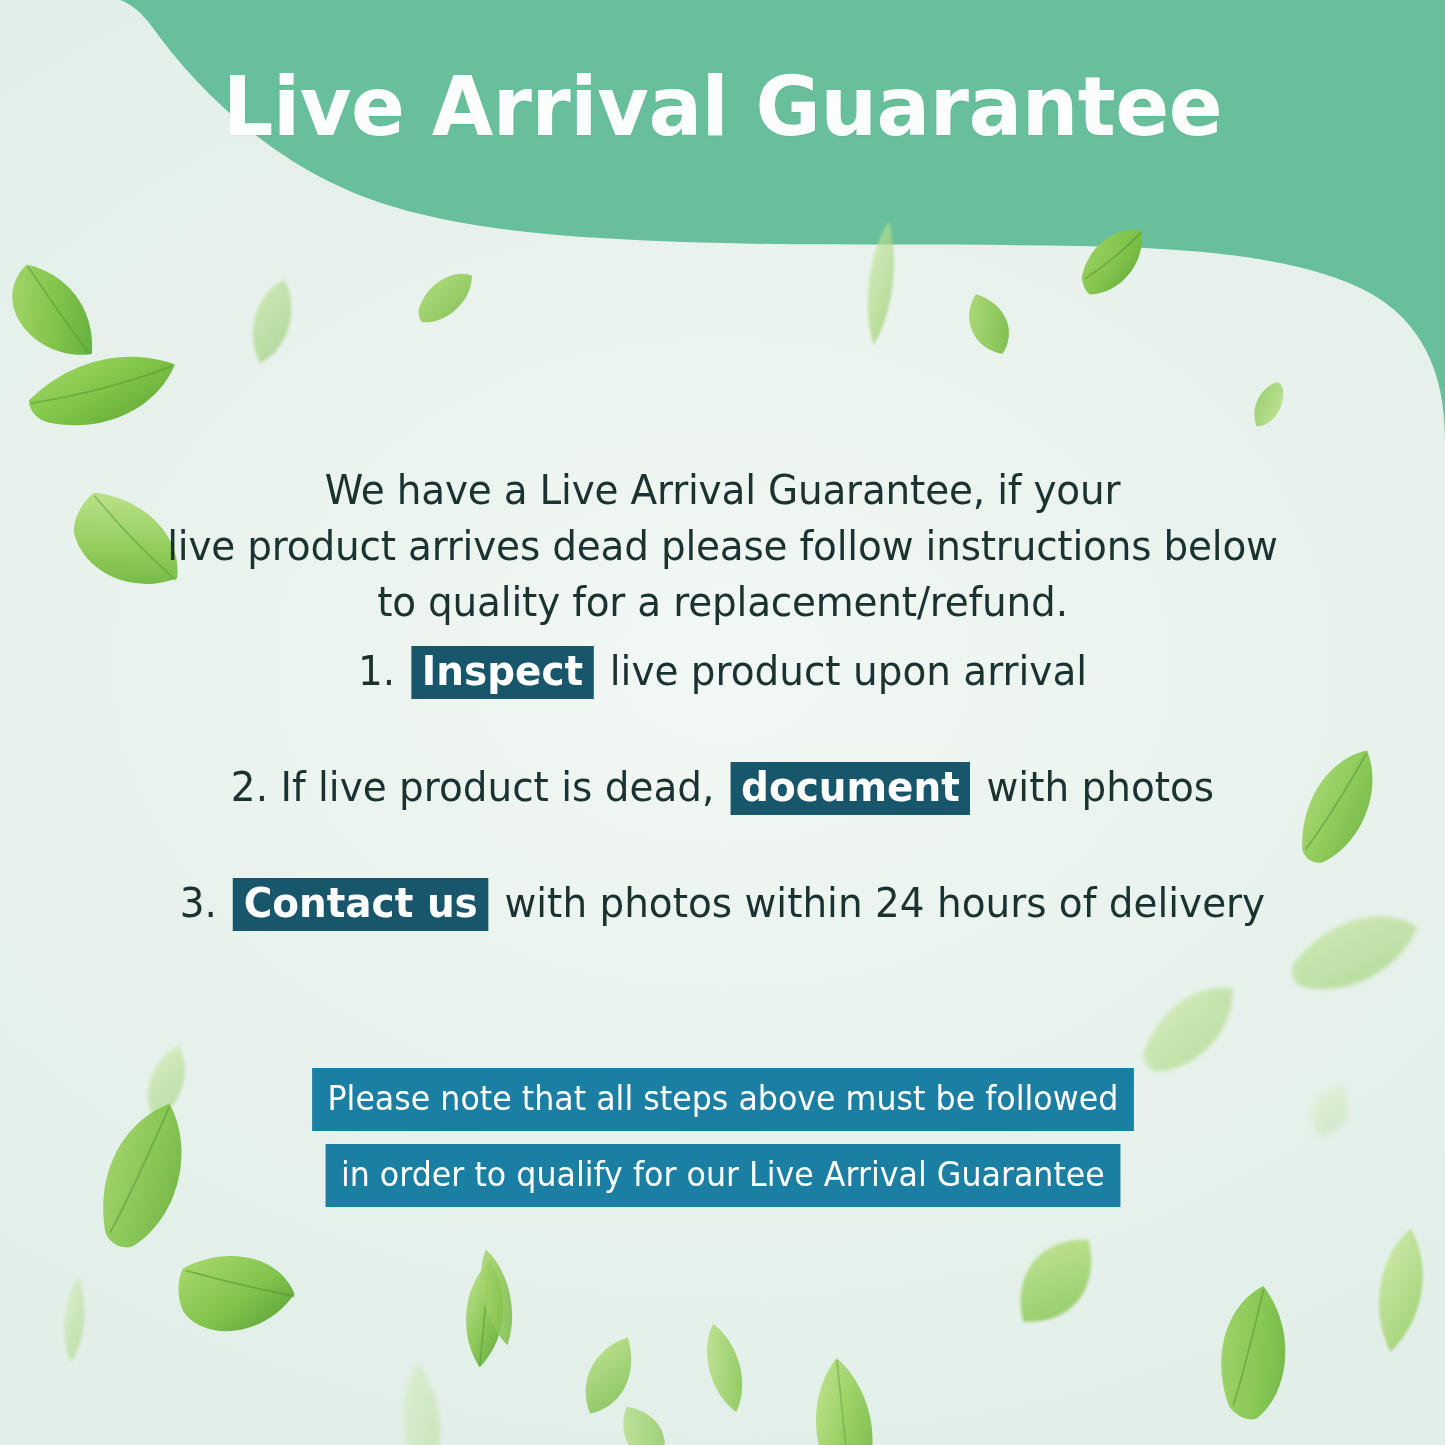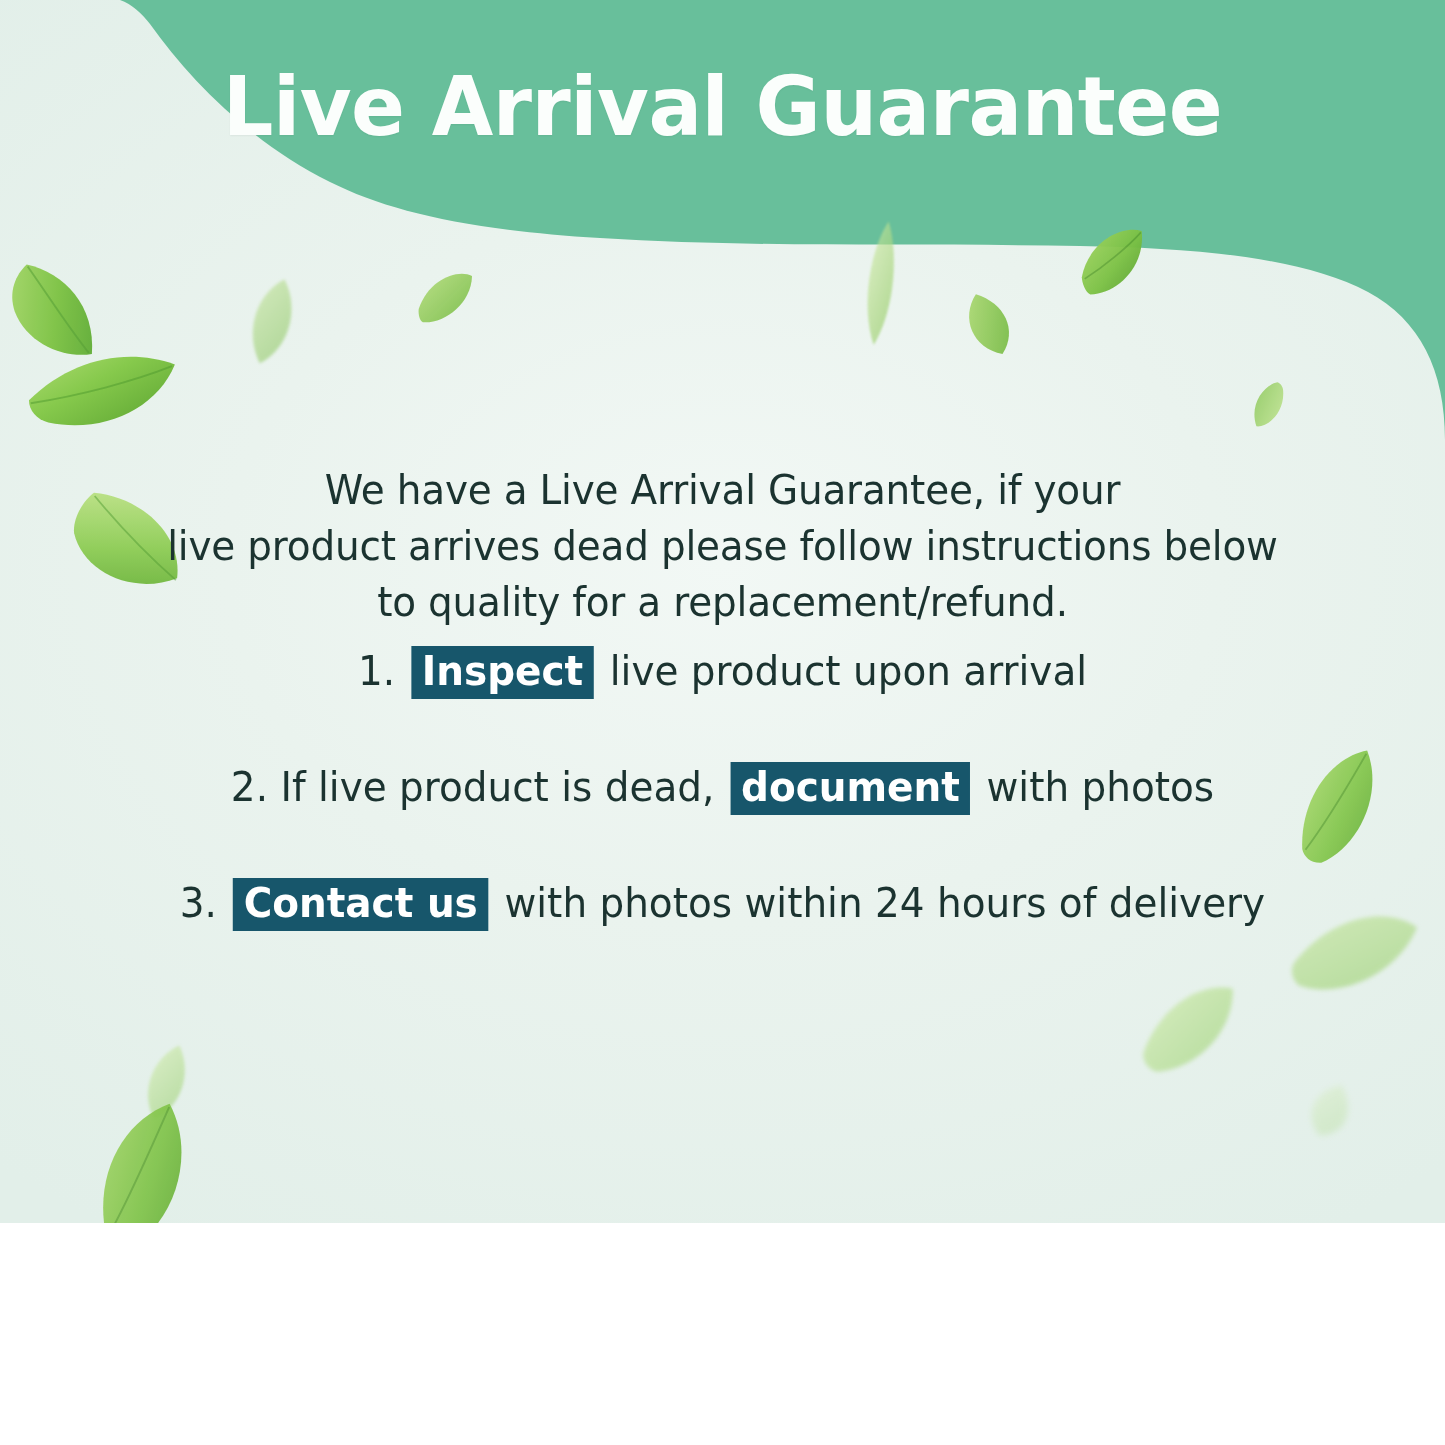--- a/index.html
+++ b/index.html
@@ -3,21 +3,21 @@
 <meta charset="utf-8">
 <style>
   * { margin:0; padding:0; box-sizing:border-box; }
   html, body {
     width:1445px; height:1445px;
     overflow:hidden;
     font-family:"Liberation Sans", sans-serif;
   }
   #poster {
     position:relative;
-    width:1445px; height:1223px;
+    width:1445px; height:1445px;
     background:
       radial-gradient(ellipse 1100px 800px at 50% 46%, #F2F8F5 0%, #EAF3EE 45%, #E2EFE9 100%),
       linear-gradient(180deg,#E8F2ED 0%,#EDF5F0 35%,#E9F3EE 70%,#E4F0EA 100%);
     overflow:hidden;
   }
 
   
   .leaves { position:absolute; inset:0; pointer-events:none; }
   .leaves svg { position:absolute; display:block; }
 
@@ -440,14 +440,18 @@
     </div>
 
     <div class="step step-3">
       <span class="num">3.</span>
       <span class="hl">Contact us</span>
       <span>with photos within 24 hours of delivery</span>
     </div>
 
   </div>
 
+  <div class="note" style="top:1068px;">
+    <span class="note-line">Please note that all steps above must be followed</span>
+    <span class="note-line">in order to qualify for our Live Arrival Guarantee</span>
+  </div>
 
 </div>
 
 </body></html>

